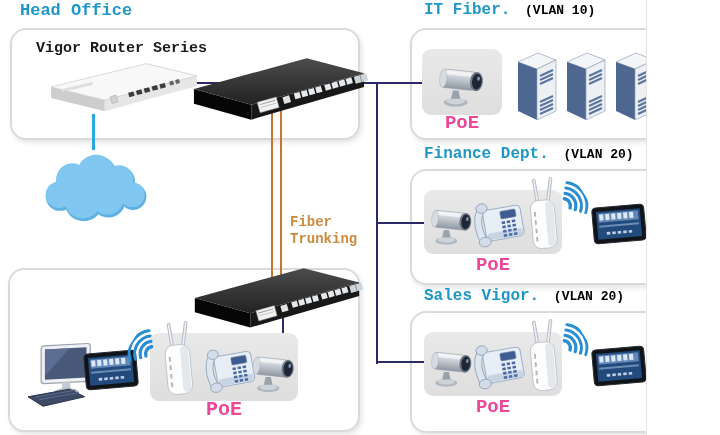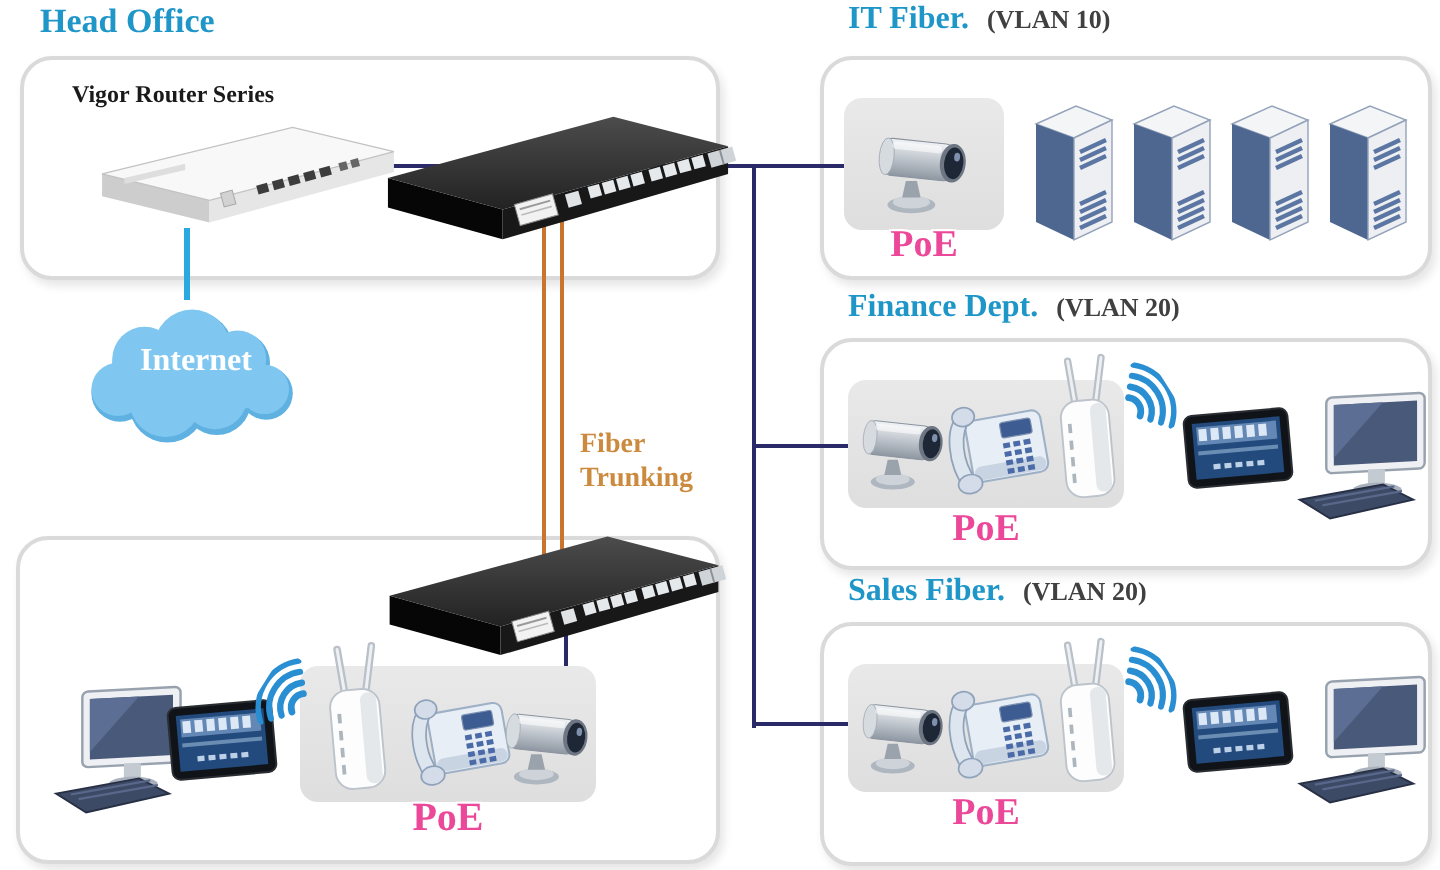--- a/index.html
+++ b/index.html
@@ -1,29 +1,29 @@
 <!DOCTYPE html>
 <html><head>
 <meta charset="utf-8">
 <style>
   html,body{margin:0;padding:0;background:#fff;}
   .stage{
-    position:relative;width:720px;height:435px;overflow:hidden;
+    position:relative;width:646px;height:435px;overflow:hidden;
     background:#fff;outline:1px solid #e3e3e3;
-    font-family:Liberation Serif, serif;
+    font-family:Liberation Mono, monospace;
   }
   .zone{
     position:absolute;background:#fff;border:2px solid #dadada;border-radius:16px;
     box-shadow:2px 3px 5px rgba(0,0,0,0.10);z-index:1;
   }
   .ztitle{position:absolute;z-index:4;white-space:nowrap;font-weight:bold;}
   .ztitle .t{color:#1e96c8;font-size:16px;}
-  .ztitle .v{color:#404040;font-size:13px;margin-left:5px;}
+  .ztitle .v{color:#000000;font-size:13px;margin-left:5px;}
   .head-title{font-size:17px;color:#1e96c8;font-weight:bold;}
-  .router-label{position:absolute;z-index:4;font-size:12px;font-weight:bold;color:#1a1a1a;}
+  .router-label{position:absolute;z-index:4;font-size:15px;font-weight:bold;color:#1a1a1a;}
   .lineH,.lineV{position:absolute;background:#2b2a68;z-index:2;}
   .cyanV{position:absolute;background:#29a9e0;z-index:2;}
   .fibV{position:absolute;background:#c9752d;z-index:2;}
   .fiber-label{position:absolute;z-index:4;color:#cc8a3e;font-weight:bold;font-size:14px;line-height:17px;width:80px;margin-top:40px;}
   .poe-area{position:absolute;background:linear-gradient(180deg,#e9e9e9,#dedede);border-radius:9px;z-index:2;}
   .poe-label{position:absolute;z-index:4;text-align:center;font-weight:bold;font-size:19px;color:#ec4899;
     text-shadow:1px 1px 0 #fff,-1px -1px 0 #fff,1px -1px 0 #fff,-1px 1px 0 #fff;}
   .internet-label{position:absolute;z-index:4;text-align:center;font-weight:bold;font-size:16px;color:#fff;}
   .dev{position:absolute;z-index:3;}
   svg{overflow:visible;}
@@ -233,21 +233,21 @@
   <div class="ztitle head-title" style="left:20px;top:1px">Head Office</div>
   <div class="ztitle" style="left:424px;top:1px">
     <span class="t">IT Fiber.</span>
     <span class="v">(VLAN 10)</span>
   </div>
   <div class="ztitle" style="left:424px;top:145px">
     <span class="t">Finance Dept.</span>
     <span class="v">(VLAN 20)</span>
   </div>
   <div class="ztitle" style="left:424px;top:287px">
-    <span class="t">Sales Fiber.</span>
+    <span class="t">Sales Vigor.</span>
     <span class="v">(VLAN 20)</span>
   </div>
   <div class="router-label" style="left:36px;top:40px">Vigor Router Series</div>
 
   <div class="cyanV" style="left:92px;top:114px;width:3px;height:36px"></div>
   <div class="lineH" style="left:140px;top:82px;width:314px;height:2px"></div>
   <div class="lineV" style="left:376px;top:82px;width:2px;height:282px"></div>
   <div class="lineH" style="left:378px;top:222px;width:76px;height:2px"></div>
   <div class="lineH" style="left:378px;top:361px;width:76px;height:2px"></div>
   <div class="fibV" style="left:271px;top:104px;width:2px;height:190px"></div>
@@ -257,21 +257,20 @@
 
   <svg class="dev" style="left:48px;top:58px;width:152px;height:62px">
       <use href="#sym-router"></use>
     </svg>
   <svg class="dev" style="left:190px;top:50px;width:178px;height:74px">
       <use href="#sym-switch"></use>
     </svg>
   <svg class="dev" style="left:40px;top:146px;width:114px;height:86px">
       <use href="#sym-cloud"></use>
     </svg>
-  <div class="internet-label" style="left:52px;top:172px;width:92px">Internet</div>
 
   <div class="poe-area" style="left:422px;top:49px;width:80px;height:66px"></div>
   <svg class="dev" style="left:436px;top:60px;width:56px;height:48px">
       <use href="#sym-camera"></use>
     </svg>
   <div class="poe-label" style="left:422px;top:112px;width:80px">PoE</div>
   <svg class="dev" style="left:512px;top:50px;width:48px;height:72px">
       <use href="#sym-server"></use>
     </svg>
   <svg class="dev" style="left:561px;top:50px;width:48px;height:72px">

